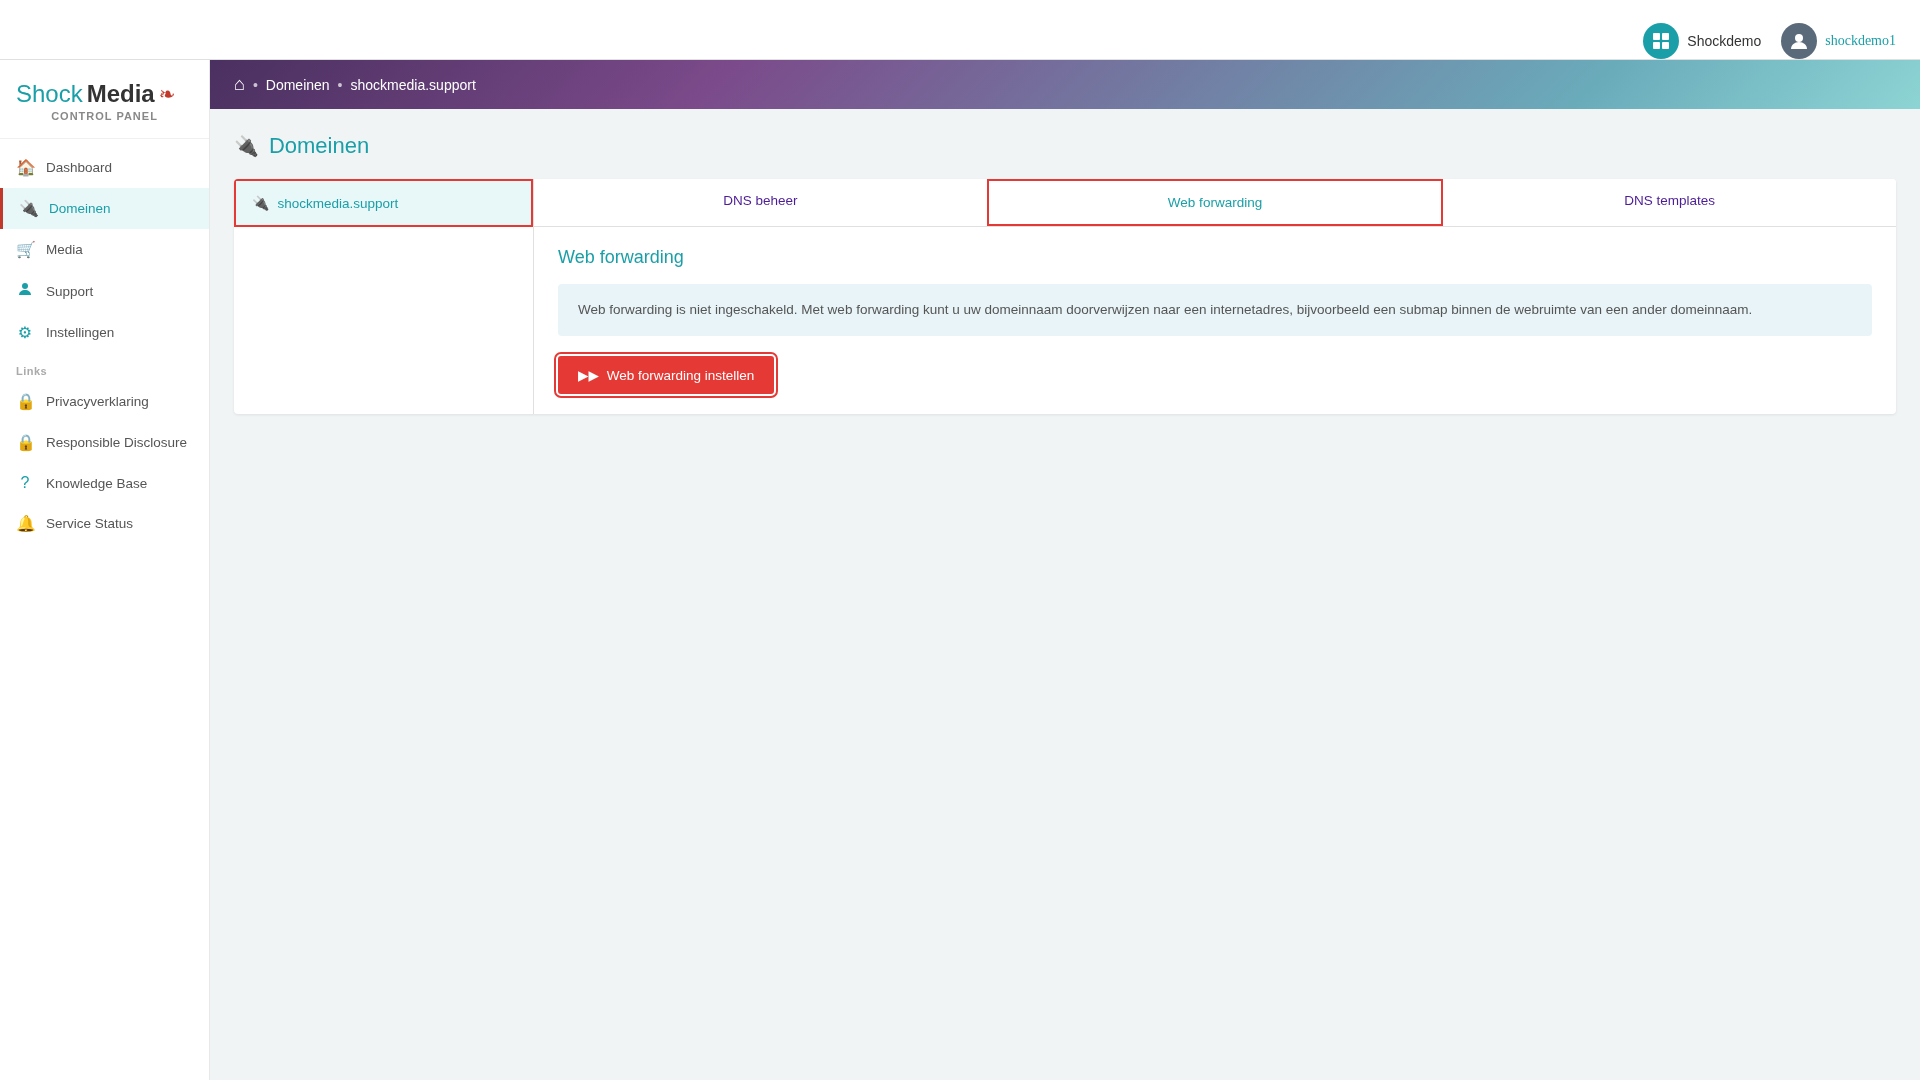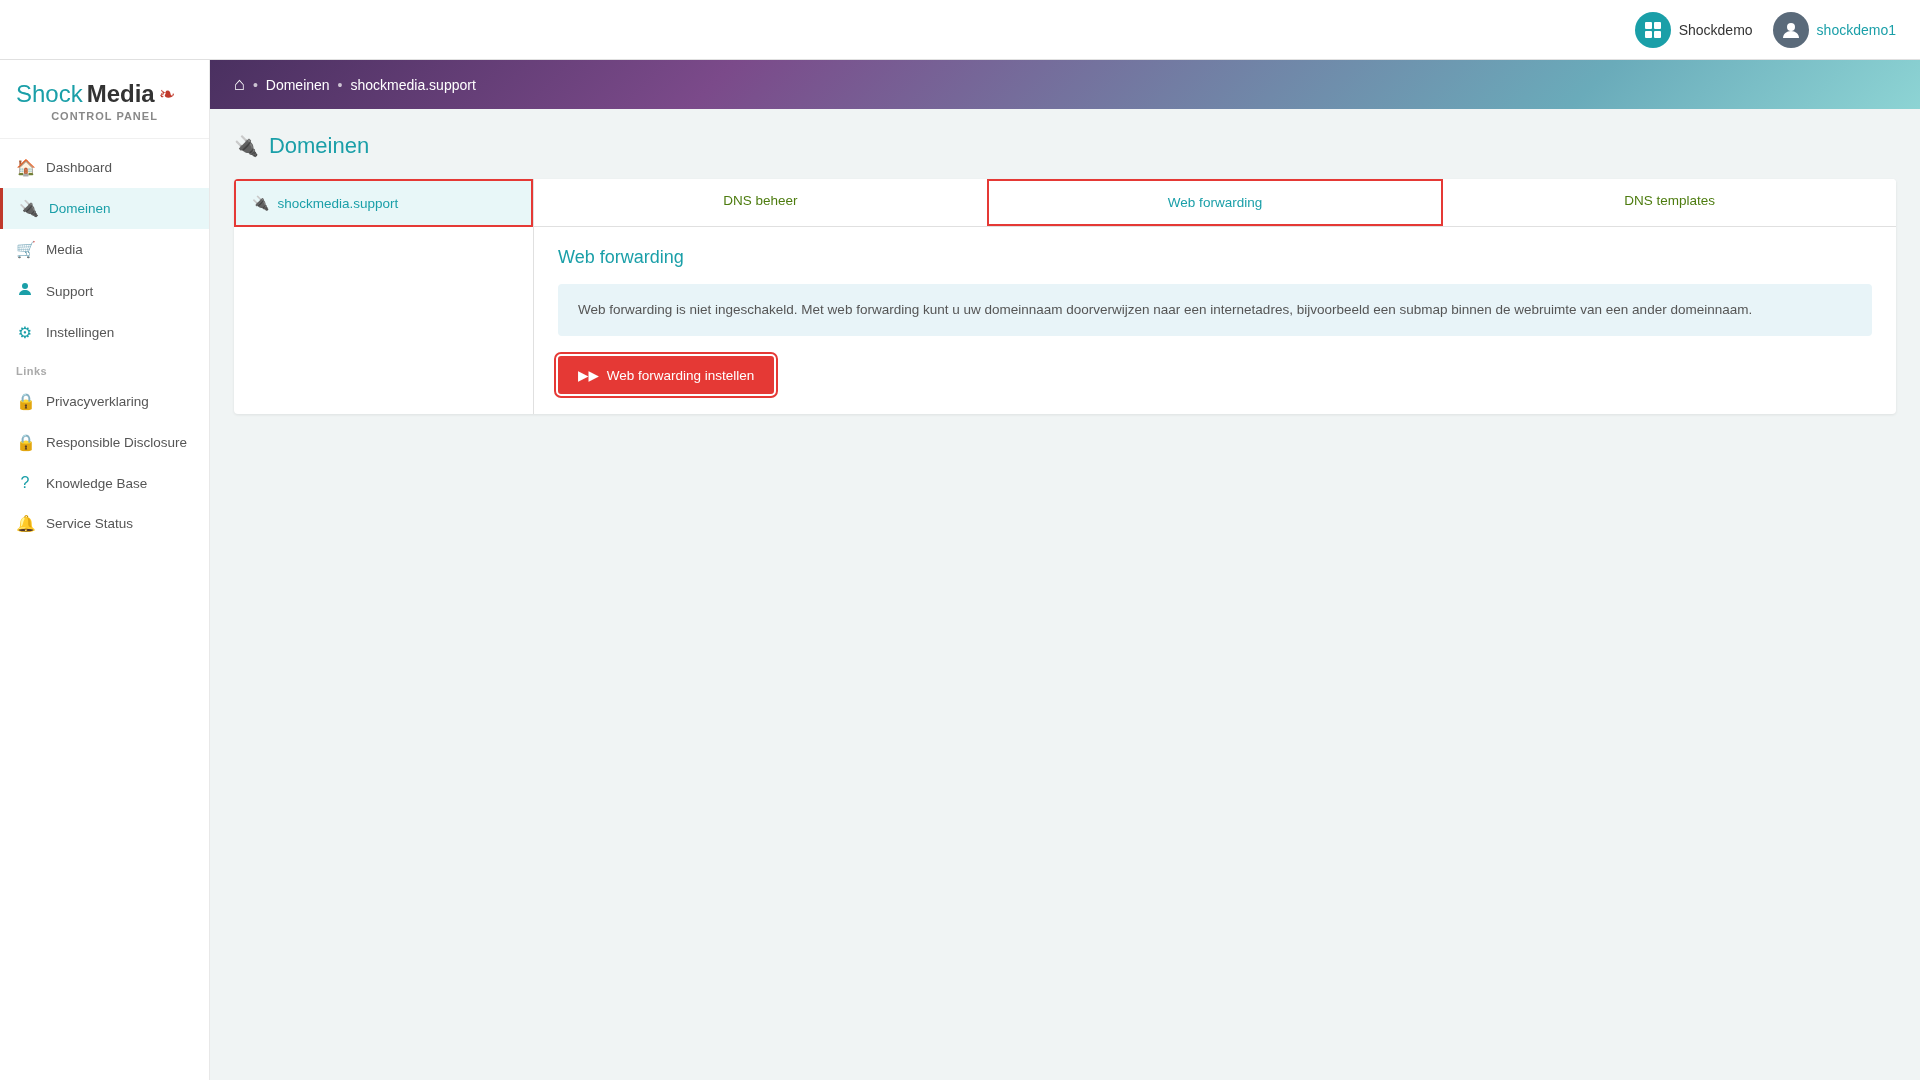--- a/index.html
+++ b/index.html
@@ -3,21 +3,21 @@
   <meta charset="utf-8">
   <style>
     * { box-sizing: border-box; margin: 0; padding: 0; }
     body { font-family: 'Segoe UI', Arial, sans-serif; font-size: 14px; background: #f0f0f0; display: flex; flex-direction: column; height: 1080px; width: 1920px; overflow: hidden; }
 
     
     .topbar {
       height: 60px;
       background: white;
       display: flex;
-      align-items: center;
+      align-items: flex-end;
       justify-content: flex-end;
       padding: 0 24px;
       border-bottom: 1px solid #e0e0e0;
       flex-shrink: 0;
     }
     .topbar-user {
       display: flex;
       align-items: center;
       gap: 20px;
     }
@@ -38,20 +38,21 @@
       font-size: 16px;
     }
     .topbar-company-name {
       color: #333;
       font-weight: 500;
     }
     .topbar-account {
       display: flex;
       align-items: center;
       gap: 8px;
+      font-family: Liberation Serif, serif;
     }
     .topbar-account-icon {
       width: 36px;
       height: 36px;
       background: #5a6a7a;
       border-radius: 50%;
       display: flex;
       align-items: center;
       justify-content: center;
       color: white;
@@ -258,21 +259,21 @@
     .tabs-row {
       display: flex;
       border-bottom: 1px solid #e0e0e0;
     }
     .tab {
       flex: 1;
       padding: 14px 16px;
       text-align: center;
       cursor: pointer;
       font-size: 13.5px;
-      color: #4d7c0f;
+      color: #4c1d95;
       border: none;
       background: white;
       position: relative;
     }
     .tab.active {
       color: #1a9fa8;
       border: 2px solid #e53935;
       background: white;
     }
     .tab-content {

